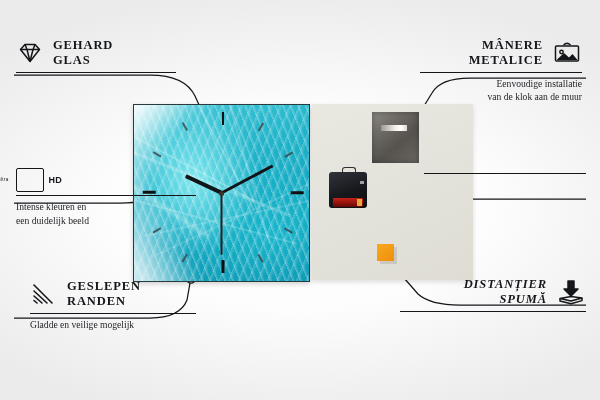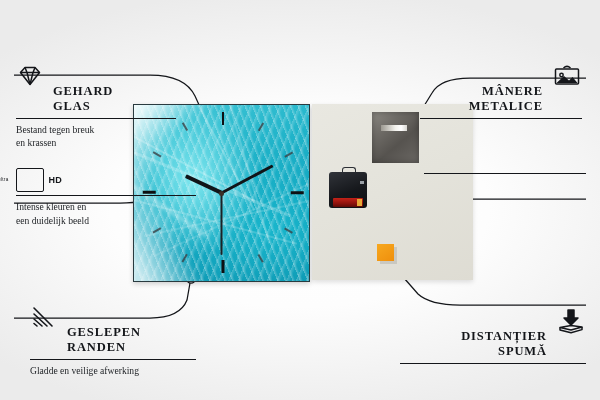--- a/index.html
+++ b/index.html
@@ -61,21 +61,21 @@
   .spacer{
     position:absolute;left:65px;top:140px;width:17px;height:17px;
     background:linear-gradient(145deg,#f7a81f 0%,#ef8f0c 100%);
     box-shadow:3px 3px 0 rgba(0,0,0,.10);
   }
   
   .feat{position:absolute;}
   .feat-head{display:flex;align-items:center;gap:9px;}
   .feat-title{
     font-size:12.5px;font-weight:bold;letter-spacing:.9px;color:#14161a;
-    line-height:1.22;text-transform:uppercase;white-space:pre-line;margin-top:46px;
+    line-height:1.22;text-transform:uppercase;white-space:pre-line;
   }
   .feat-rule{height:1px;background:#14161a;margin:3px 0 4px;}
   .feat-desc{font-size:9.6px;color:#1d2024;line-height:1.42;white-space:pre-line;}
   .feat.right .feat-head{flex-direction:row;justify-content:flex-end;}
   .feat.right .feat-title{text-align:right;}
   .feat.right .feat-desc{text-align:right;}
   .ico{flex:0 0 auto;display:block;}
   .hdicon{
     width:26px;height:22px;border:1.6px solid #14161a;border-radius:2px;
     display:flex;flex-direction:row;align-items:center;justify-content:center;
@@ -167,22 +167,20 @@
       <svg class="ico" width="28" height="24" viewBox="0 0 28 24">
         <g fill="none" stroke="#14161a" stroke-width="1.5" stroke-linejoin="round">
           <path d="M4.5,8.5 L9,3.5 L19,3.5 L23.5,8.5 L14,20.5 Z"></path>
           <path d="M4.5,8.5 L23.5,8.5 M9,3.5 L11,8.5 L14,20.5 M19,3.5 L17,8.5 L14,20.5 M11,8.5 L17,8.5"></path>
         </g>
       </svg>
       <div class="feat-title">GEHARD
 GLAS</div>
     </div>
     <div class="feat-rule"></div>
-    <div class="feat-desc">Bestand tegen breuk
-en krassen</div>
   </div>
 
   <div class="feat left" style="left:16px;top:168px;width:180px;">
     <div class="feat-head">
       <div class="hdicon">
         <i>ultra</i>
           <b>HD</b>
       </div>
     </div>
     <div class="feat-rule"></div>
@@ -197,44 +195,46 @@
           <path d="M4,3 L22,21"></path>
             <path d="M4,9 L17,21"></path>
             <path d="M4,14 L12,21"></path>
             <path d="M4,18.5 L7,21"></path>
         </g>
       </svg>
       <div class="feat-title">GESLEPEN
 RANDEN</div>
     </div>
     <div class="feat-rule"></div>
-    <div class="feat-desc">Gladde en veilige afwerking</div>
+    <div class="feat-desc">Gladde en veilige mogelijk</div>
   </div>
 
   <div class="feat right" style="left:420px;top:38px;width:162px;">
     <div class="feat-head">
       <div class="feat-title">MÂNERE
 METALICE</div>
       <svg class="ico" width="30" height="24" viewBox="0 0 30 24">
         <g fill="none" stroke="#14161a" stroke-width="1.5" stroke-linejoin="round">
           <path d="M11.5,4 q3.5,-3.2 7,0"></path>
           <rect x="3.5" y="5" width="23" height="15" rx="1"></rect>
           <circle cx="9.5" cy="11" r="1.7"></circle>
           <path d="M4.5,19 L12,12 L17,16.5 L20.5,13 L25.5,19 Z" fill="#14161a" stroke="none"></path>
         </g>
       </svg>
     </div>
     <div class="feat-rule"></div>
+    <div class="feat-desc">Eenvoudige installatie
+van de klok aan de muur</div>
   </div>
 
   <div class="feat right" style="left:424px;top:170px;width:162px;">
     <div class="feat-rule"></div>
   </div>
 
-  <div class="feat right" style="left:400px;top:283px;width:186px;">
+  <div class="feat right" style="left:400px;top:277px;width:186px;font-style:italic;">
     <div class="feat-head">
       <div class="feat-title">DISTANȚIER
 SPUMĂ</div>
       <svg class="ico" width="30" height="26" viewBox="0 0 30 26">
         <g fill="none" stroke="#14161a" stroke-width="1.5" stroke-linejoin="round">
           <path d="M12,2 h6 v8 h4 l-7,7 -7,-7 h4 z" fill="#14161a"></path>
           <path d="M15,17.5 L26,19 L15,22 L4,19.5 Z"></path>
           <path d="M4,19.5 v2.5 L15,24.8 L26,21.6 V19"></path>
         </g>
       </svg>

